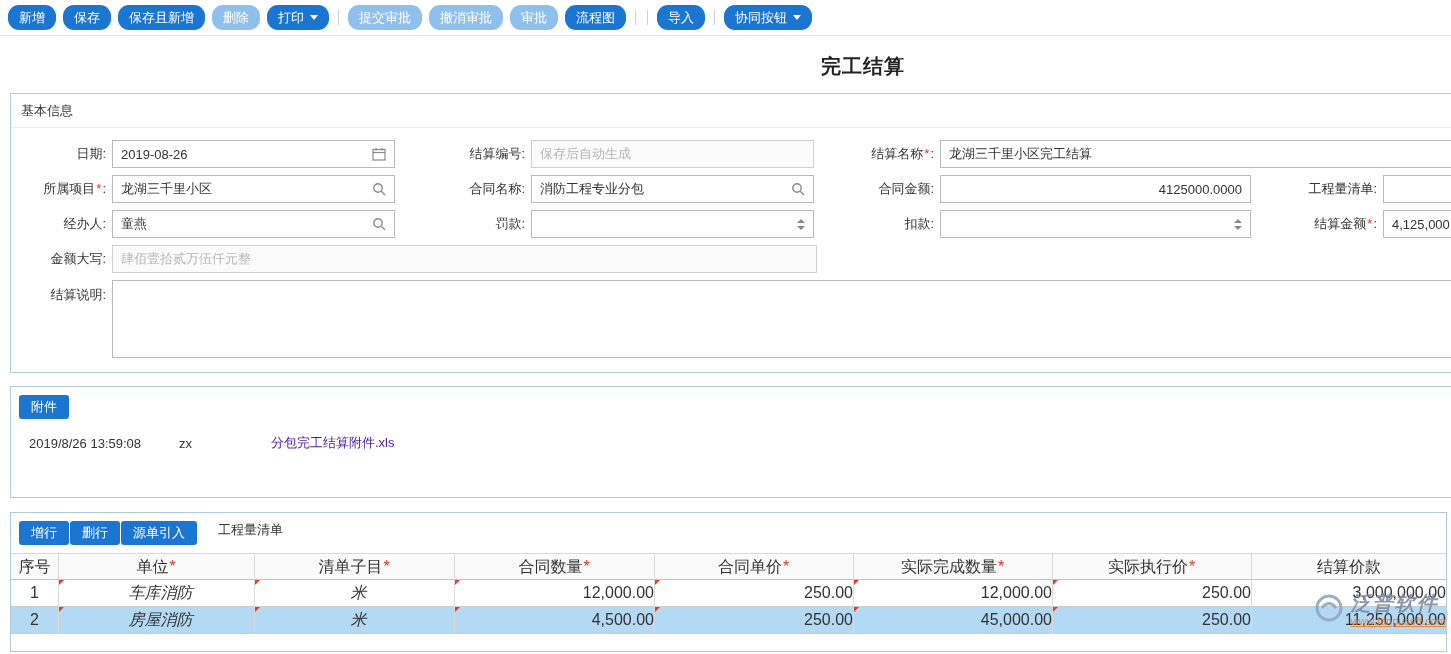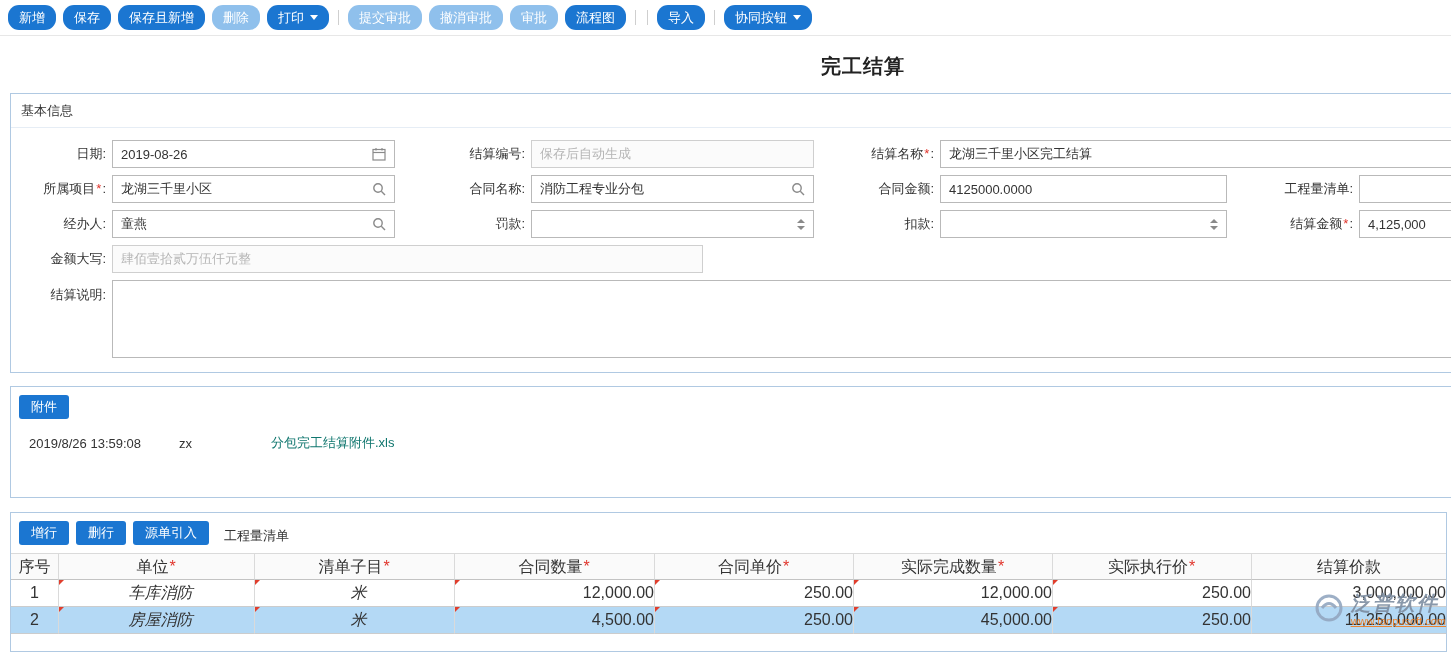--- a/index.html
+++ b/index.html
@@ -36,42 +36,42 @@
   .frow.top{align-items:flex-start;}
   .flabel{font-size:13px;color:#333;text-align:right;flex:none;white-space:nowrap;}
   .l1{width:95px;} .l2{width:130px;} .l3{width:120px;} .l4{width:126px;}
   .frow.top .flabel{padding-top:6px;}
   .star{color:#e0342b;margin:0 1px;}
   .input{border:1px solid #b9b9b9;height:28px;background:#fff;display:flex;align-items:center;
     padding:0 8px;font-size:13px;margin-left:6px;flex:none;}
   .input .ival{flex:1;color:#333;white-space:nowrap;overflow:hidden;}
   .input.disabled{background:#fbfbfb;border-color:#cfcfcf;}
   .input .placeholder{flex:1;color:#b5b5b5;white-space:nowrap;overflow:hidden;}
-  .w283{width:283px;} .w287{width:287px;} .w697{width:591px;}
+  .w283{width:283px;} .w287{width:311px;text-align:right;} .w697{width:705px;}
   .grow{flex:1;margin-right:26px;}
   .ta{border:1px solid #b9b9b9;height:78px;flex:1;margin-left:6px;margin-right:26px;
     font-size:13px;padding:5px 8px;background:#fff;}
   .fld-icon{flex:none;display:inline-flex;align-items:center;margin-left:6px;cursor:pointer;}
   .spinner{flex:none;display:flex;flex-direction:column;gap:3px;margin-left:6px;cursor:pointer;}
   .spinner i{display:block;width:0;height:0;border-left:4px solid transparent;border-right:4px solid transparent;}
   .spinner .up{border-bottom:4px solid #8a8a8a;}
   .spinner .dn{border-top:4px solid #8a8a8a;}
 
   
   .attach-inner{padding:8px 8px 0;}
   .sm-btn{background:#1b76d1;color:#fff;border:none;border-radius:3px;height:24px;
     padding:0 12px;font-size:13px;cursor:pointer;font-family:inherit;white-space:nowrap;}
   .attach-row{display:flex;align-items:center;margin-top:15px;font-size:13px;color:#333;padding-left:10px;}
   .attach-time{width:150px;}
   .attach-user{width:92px;}
-  .attach-file{color:#0f766e;cursor:pointer;}
-
-  
-  .detail-bar{display:flex;align-items:flex-end;gap:7px;padding:8px;}
-  .detail-tab{font-size:13px;color:#333;margin-left:8px;}
+  .attach-file{color:#4c1d95;cursor:pointer;}
+
+  
+  .detail-bar{display:flex;align-items:flex-start;gap:1px;padding:8px;}
+  .detail-tab{font-size:13px;color:#333;margin-left:20px;}
   .g-row{display:grid;grid-template-columns:48px 196px 200px 200px 199px 199px 199px minmax(0,1fr);}
   .g-cell{position:relative;height:27px;line-height:26px;font-size:16px;color:#333;
     border-right:1px solid #dadada;border-bottom:1px solid #cccccc;white-space:nowrap;overflow:hidden;}
   .g-row .g-cell:last-child{border-right:none;}
   .g-head .g-cell{background:#fafafa;text-align:center;border-bottom:1px solid #c3c3c3;border-top:1px solid #dadada;}
   .c-center{text-align:center;}
   .c-left{text-align:center;padding-left:8px;font-style:italic;}
   .c-right{text-align:right;}
   .req::before{content:"";position:absolute;top:0;left:0;width:0;height:0;
     border-top:5px solid #e03e2d;border-right:5px solid transparent;}

